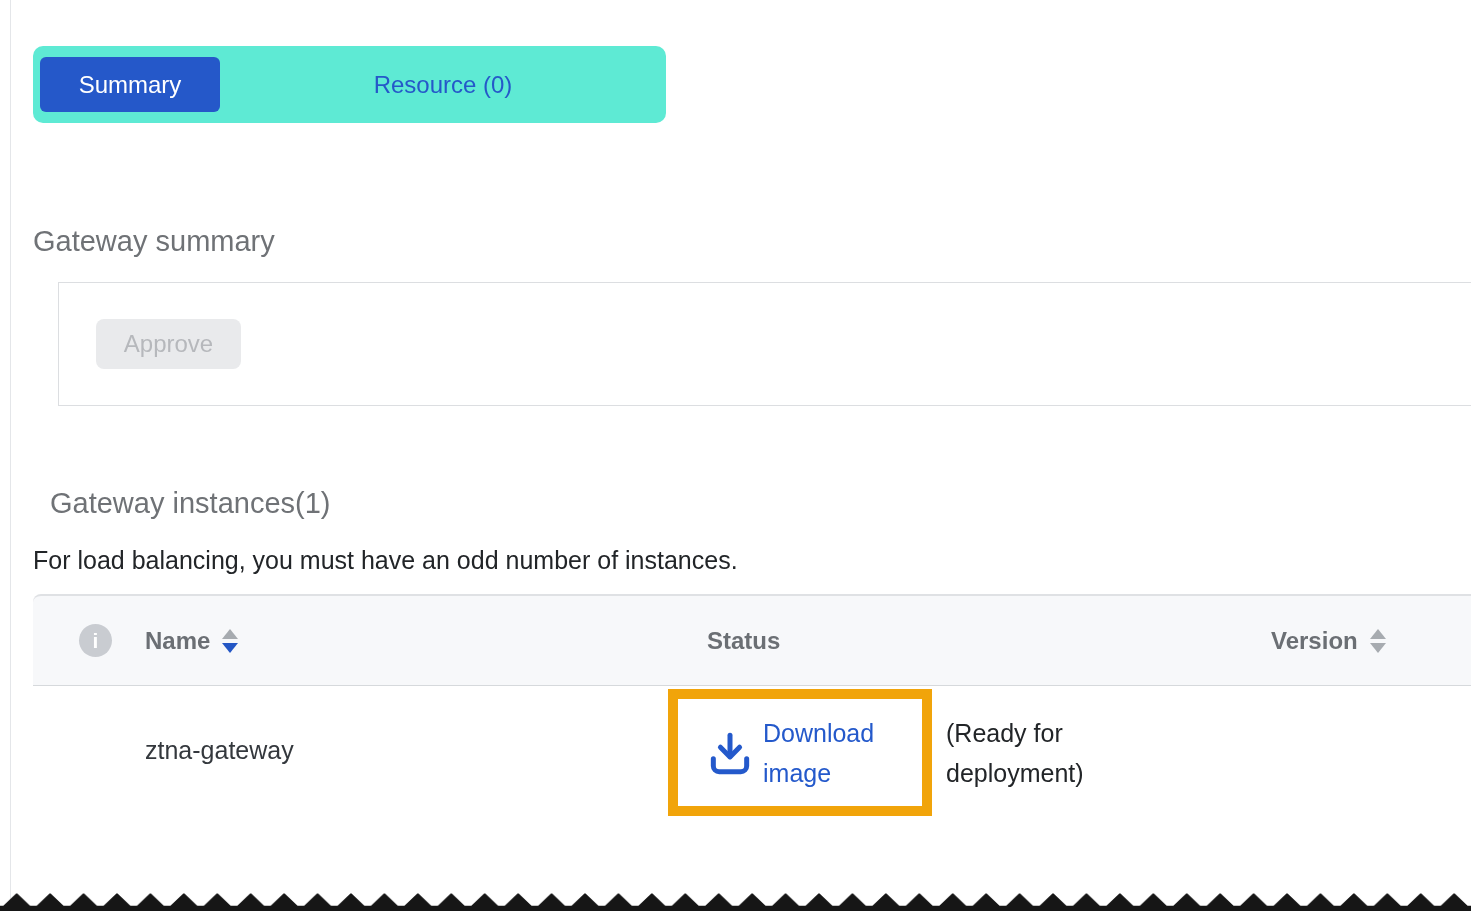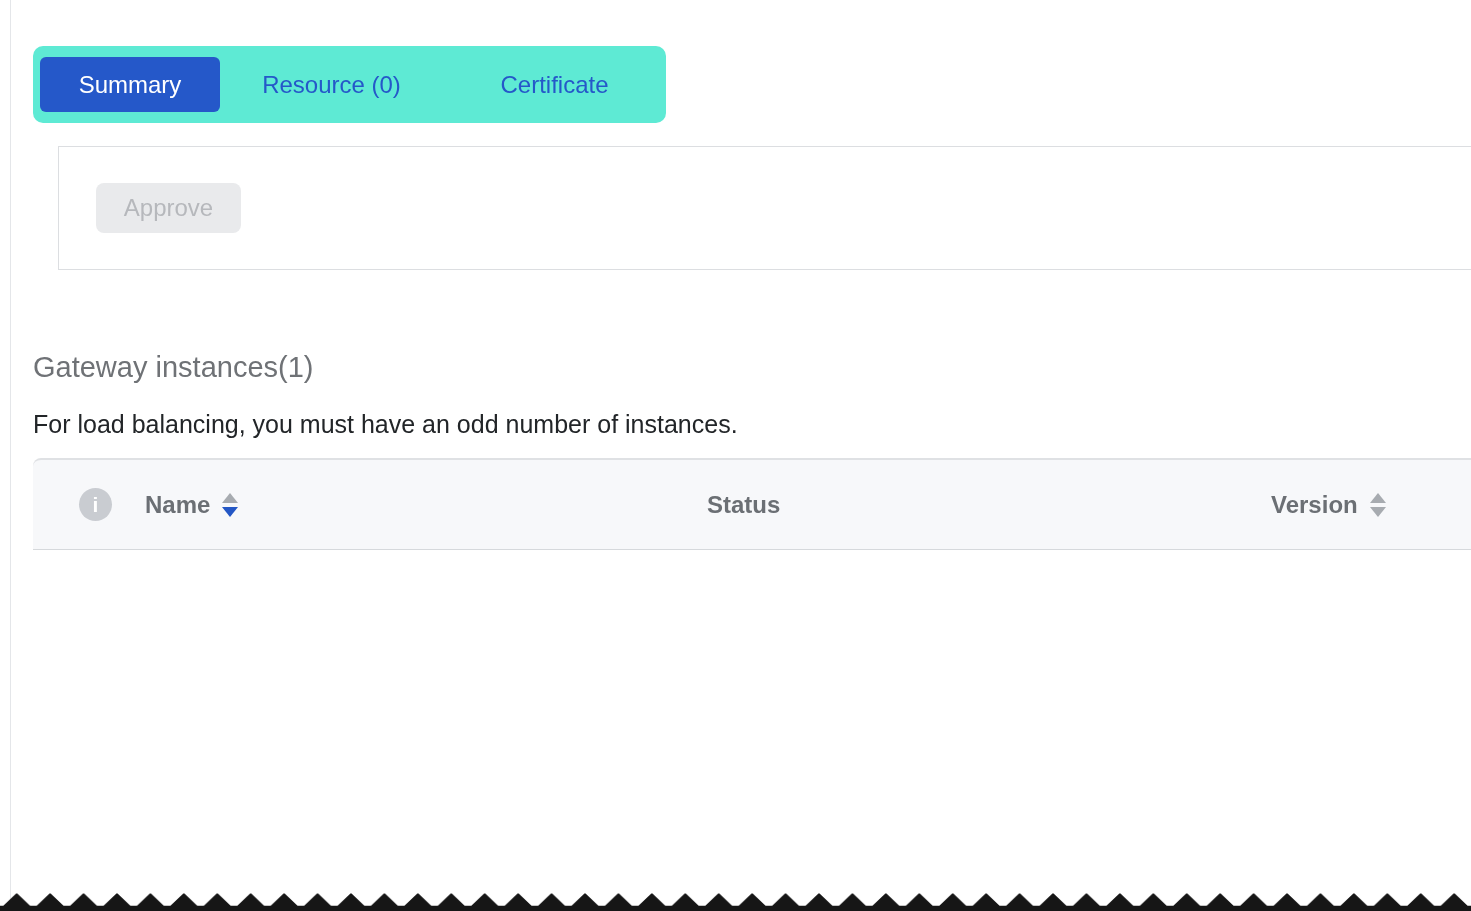--- a/index.html
+++ b/index.html
@@ -40,21 +40,21 @@
     background:#2558c9; color:#ffffff;
     border-radius:6px;
   }
 
   
   .section-title {
     font-size:29px; font-weight:400; color:#6f7276;
     line-height:35px;
   }
   .title-summary { margin-top:101px; }
-  .title-instances { margin-top:80px; }
+  .title-instances { margin-top:80px;margin-left:17px; }
 
   
   .summary-panel {
     margin-top:23px;
     height:124px; width:100%;
     border:1px solid #dcdee1; border-right:none;
     background:#fff;
     display:flex; align-items:center;margin-left:25px;
   }
   .approve-btn {
@@ -134,23 +134,23 @@
 </head>
 <body>
 
 <div class="left-divider"></div>
 
 <div class="content">
 
   <div class="tabbar">
     <button class="tab active">Summary</button>
     <button class="tab">Resource (0)</button>
-    <button class="tab">Certificate</button>
   </div>
 
+  <h2 class="section-title title-summary">Gateway summary</h2>
 
   <div class="summary-panel">
     <button class="approve-btn" disabled="">Approve</button>
   </div>
 
   <h2 class="section-title title-instances">Gateway instances(1)</h2>
   <p class="subtitle">For load balancing, you must have an odd number of instances.</p>
 
   <div class="itable">
 
@@ -170,20 +170,38 @@
       </div>
       <div class="th th-version">
         <span>Version</span>
         <span class="sort">
           <i class="tri-up"></i>
           <i class="tri-down"></i>
         </span>
       </div>
     </div>
 
+    <div class="trow">
+      <div class="td td-info"></div>
+      <div class="td td-name">ztna-gateway</div>
+      <div class="td td-status">
+        <div class="highlight-box">
+          <a class="download-link">
+            <svg width="50" height="54" viewBox="0 0 24 24" fill="none" stroke="#2459cb" stroke-width="2.4" stroke-linecap="round" stroke-linejoin="round">
+              <path d="M12 3.5 V13.5"></path>
+              <path d="M7.4 9.2 L12 13.9 L16.6 9.2"></path>
+              <path d="M4 14.8 v3.4 a2.8 2.8 0 0 0 2.8 2.8 h10.4 a2.8 2.8 0 0 0 2.8 -2.8 v-3.4"></path>
+            </svg>
+            <span class="download-label">Download image</span>
+          </a>
+        </div>
+        <span class="ready-note">(Ready for deployment)</span>
+      </div>
+      <div class="td td-version"></div>
+    </div>
 
   </div>
 </div>
 
 <div class="torn-edge">
   <svg preserveAspectRatio="none">
     <defs>
       <pattern id="zz" width="33.43" height="20" patternUnits="userSpaceOnUse">
         <path d="M0 20 V16 H3.6 L16.7 3.6 L29.8 16 H33.43 V20 Z" fill="#161616" stroke="#161616" stroke-width="2.4" stroke-linejoin="round"></path>
       </pattern>

